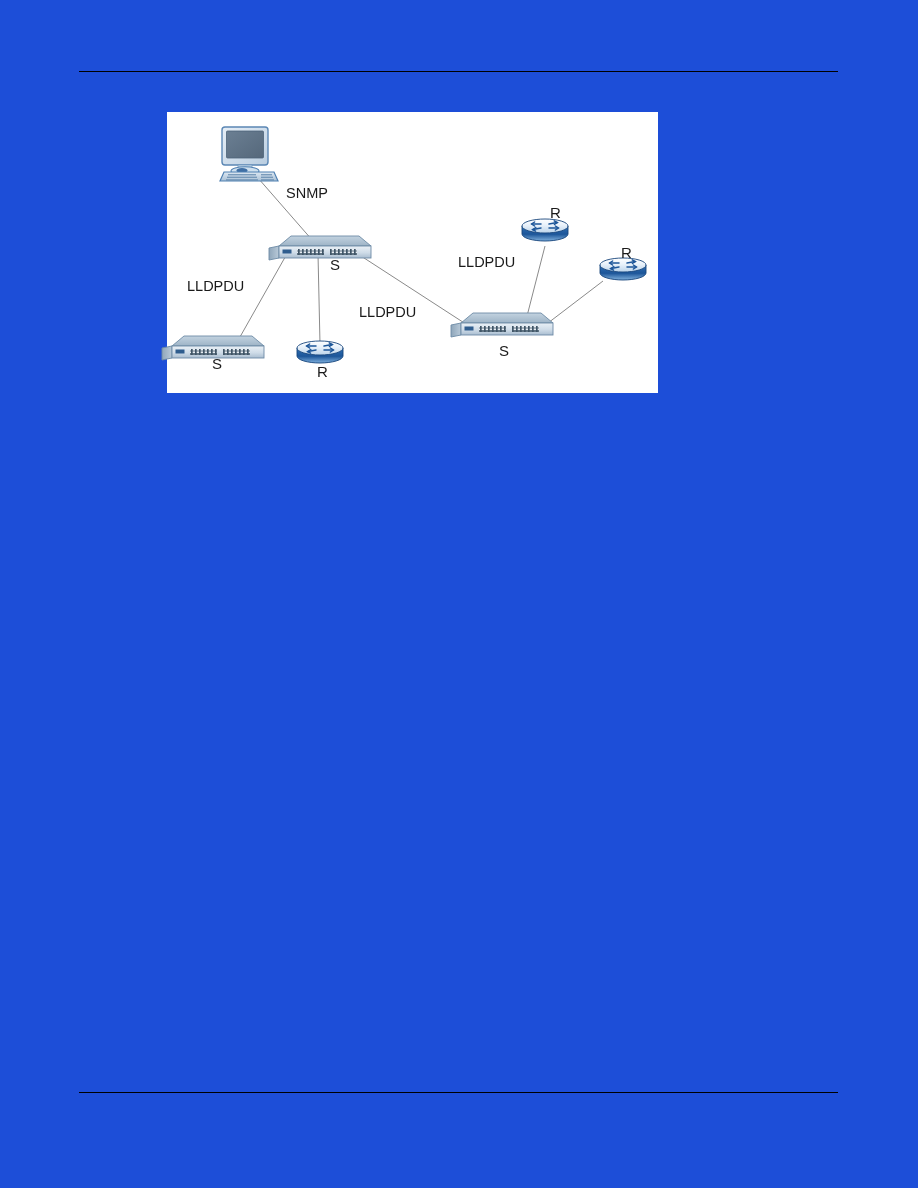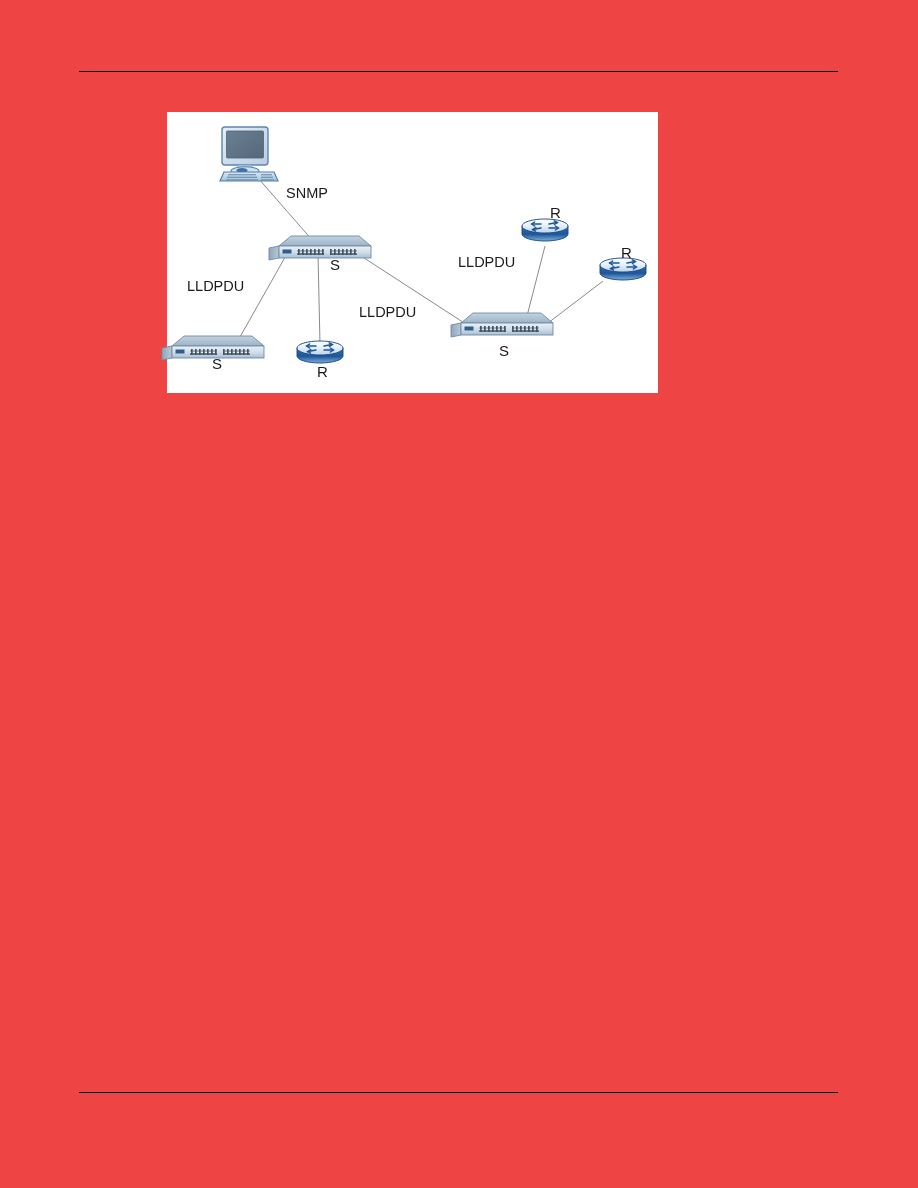--- a/index.html
+++ b/index.html
@@ -10,21 +10,21 @@
   body {
     width: 918px;
     height: 1188px;
     position: relative;
     font-family: "Liberation Sans", sans-serif;
     overflow: hidden;
   }
   .page {
     position: absolute;
     inset: 0;
-    background: #ef4444;
+    background: #1d4ed8;
   }
   
   .rule {
     position: absolute;
     left: 79px;
     width: 759px;
     height: 0;
     border-top: 1.6px solid #000000;
   }
   .rule.header { top: 71px; }

